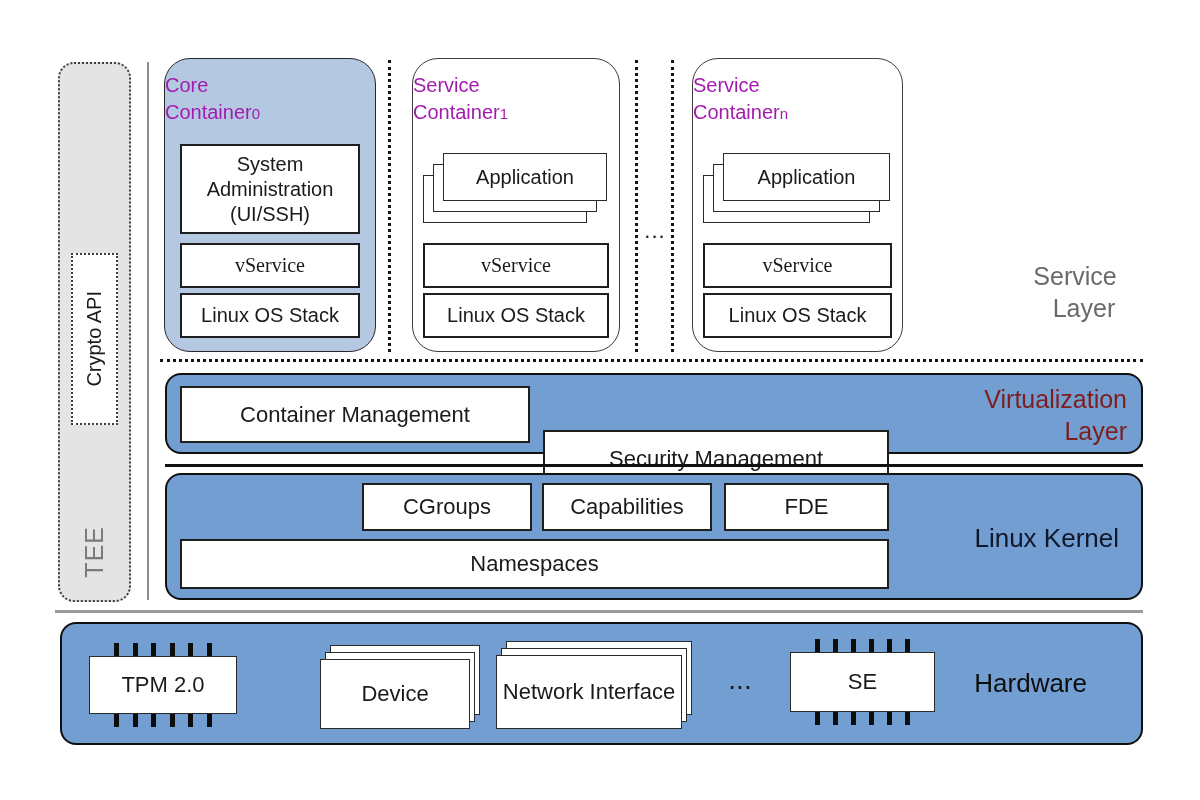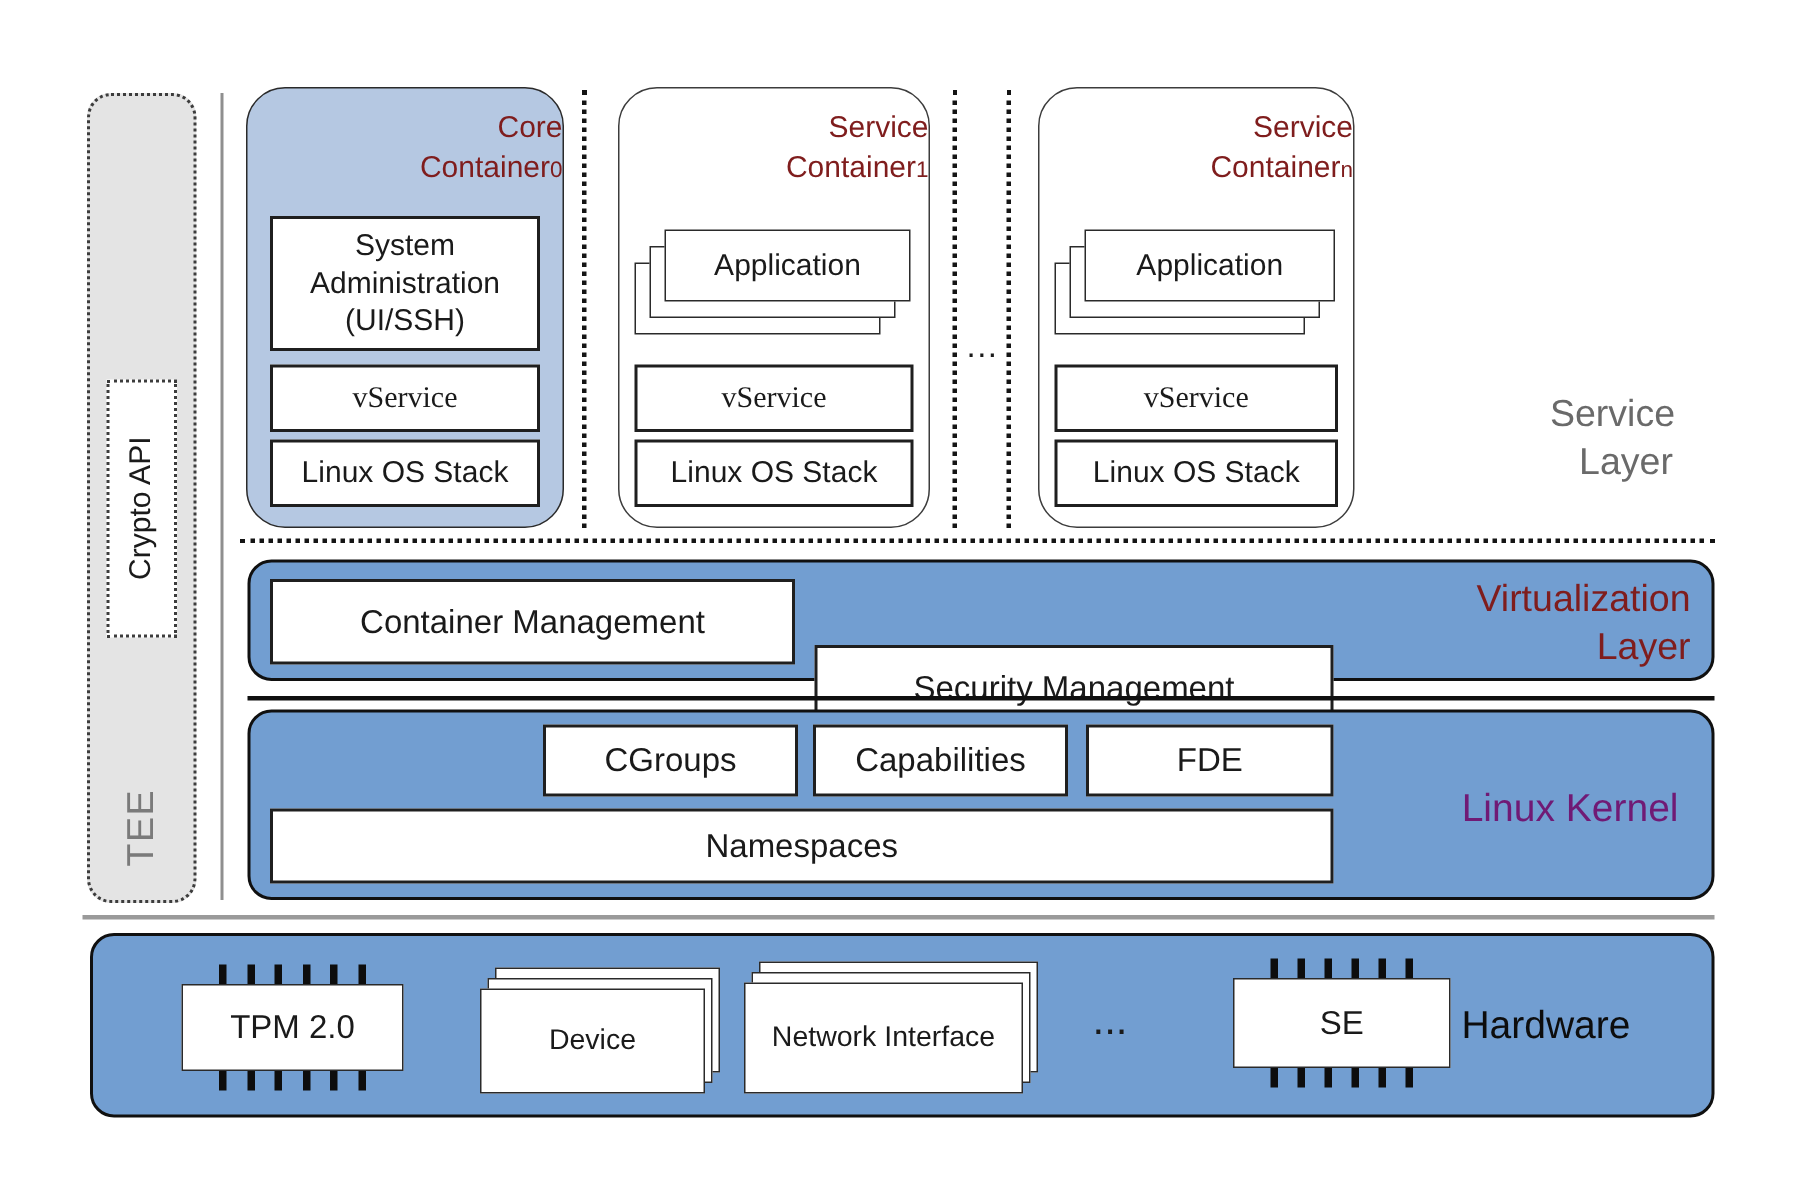--- a/index.html
+++ b/index.html
@@ -17,21 +17,21 @@
   #tee-label-wrap .vtext{font-size:25px;color:#7a7a7a;letter-spacing:1px;}
 
   #v-line{position:absolute;left:147px;top:62px;width:2px;height:538px;background:#8f8f8f;}
 
   
   .container{position:absolute;top:58px;height:294px;border-radius:26px;box-sizing:border-box;
              background:#fff;border:1.5px solid #3c3c3c;}
   #core{left:164px;width:212px;background:#b5c8e2;border-color:#2a2a2a;}
   #svc1{left:412px;width:208px;}
   #svcn{left:692px;width:211px;}
-  .ctitle{padding-top:13px;text-align:right;font-size:20px;line-height:27px;color:#7f1d1d;}
+  .ctitle{padding-top:13px;text-align:left;font-size:20px;line-height:27px;color:#a21caf;}
   .subn{font-size:15px;}
   .cbox{position:absolute;left:15px;right:15px;background:#fff;border:2px solid #1f1f1f;
         display:flex;align-items:center;justify-content:center;text-align:center;
         font-size:20px;line-height:25px;box-sizing:border-box;}
   .svc .cbox{left:10px;right:10px;}
   .pos-admin{top:85px;height:90px;}
   .pos-vservice{top:184px;height:45px;font-family:Liberation Serif, serif;}
   .pos-os{top:234px;height:45px;}
 
   .appstack{position:absolute;left:10px;top:94px;right:12px;height:76px;}
@@ -65,44 +65,44 @@
   #cm-box{left:13px;top:11px;width:350px;height:57px;}
   #sm-box{left:376px;top:11px;width:346px;height:57px;margin-top:44px;}
   #virt-label{position:absolute;right:14px;top:8px;text-align:right;font-size:25px;line-height:32px;color:#7f1d1d;}
 
   #kline{position:absolute;left:165px;top:464px;width:978px;height:0;border-top:3px solid #101010;}
   #nf-box{left:13px;top:8px;width:170px;height:48px;}
   #cg-box{left:195px;top:8px;width:170px;height:48px;}
   #cap-box{left:375px;top:8px;width:170px;height:48px;}
   #fde-box{left:557px;top:8px;width:165px;height:48px;}
   #ns-box{left:13px;top:64px;width:709px;height:50px;}
-  #kernel-label{position:absolute;right:22px;top:48px;font-size:26px;color:#701a75;}
+  #kernel-label{position:absolute;right:22px;top:48px;font-size:26px;color:#0f172a;}
 
   #gline{position:absolute;left:55px;top:610px;width:1088px;height:0;border-top:3px solid #9a9a9a;}
 
   
-  .chip{position:absolute;margin-left:32px;}
+  .chip{position:absolute;}
   #tpm-chip{left:27px;top:19px;width:148px;}
   #se-chip{left:728px;top:15px;width:145px;}
   .pins{display:flex;justify-content:space-evenly;padding:0 12px;height:13px;}
   .pins i{display:block;width:5px;height:13px;background:#0d0d0d;}
   .chip-body{height:58px;background:#fff;border:1.5px solid #2a2a2a;display:flex;align-items:center;
              justify-content:center;font-size:22px;box-sizing:border-box;}
   #se-chip .chip-body{height:60px;}
 
   .hwstack{position:absolute;}
   #device-stack{left:258px;top:21px;width:162px;height:106px;}
   #ni-stack{left:434px;top:17px;width:198px;height:110px;}
   .hw-layer{position:absolute;background:#fff;border:1.5px solid #2a2a2a;box-sizing:border-box;}
   #device-stack .hw-layer{width:150px;height:70px;}
   #ni-stack .hw-layer{width:186px;height:74px;}
   .hw-layer.l3{left:10px;top:0;}
   .hw-layer.l2{left:5px;top:7px;}
   .hw-layer.l1{left:0;top:14px;display:flex;align-items:center;justify-content:center;
-               text-align:center;font-size:19px;line-height:26px;}
+               text-align:center;font-size:22px;line-height:26px;}
   #hw-ellipsis{position:absolute;left:648px;top:40px;width:60px;text-align:center;font-size:28px;}
   #hw-label{position:absolute;right:54px;top:44px;font-size:26px;color:#0d0d0d;}
 </style>
 </head>
 <body>
 
 <div class="canvas">
 
   <div id="tee-col">
     <div id="crypto-box">

